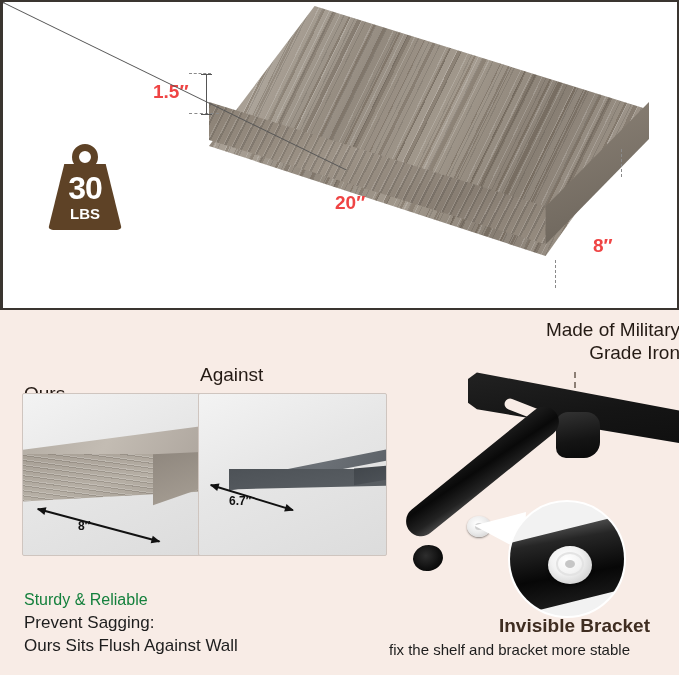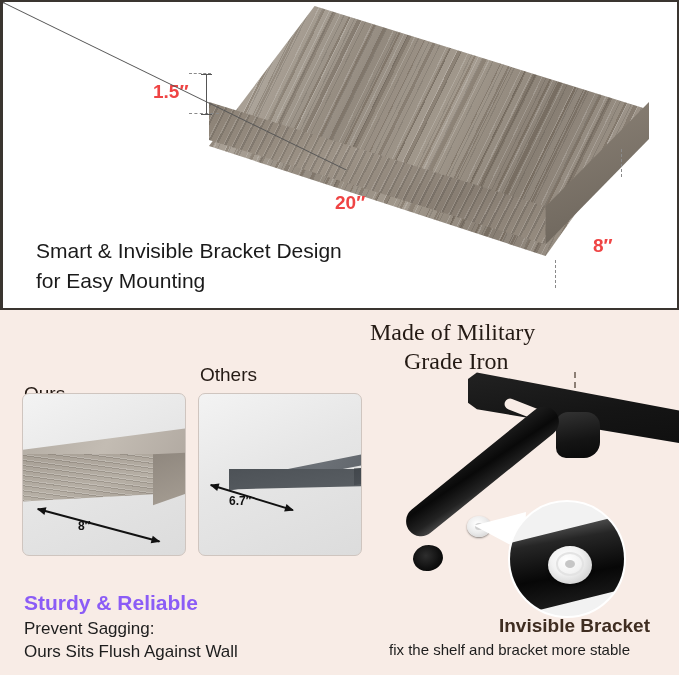--- a/index.html
+++ b/index.html
@@ -138,22 +138,22 @@
     background:#f8ece6;
     overflow:hidden;
   }
   .compare-title{
     position:absolute; font-size:19px; color:#241a14; font-weight:400;
   }
   #compare-title-ours{ left:24px; top:383px; }
   #compare-title-others{ left:200px; top:364px; }
 
   .compare-card{
-    position:absolute; top:393px; width:164px; height:163px;
-    border:1px solid #cfc5bf; border-radius:7px; overflow:hidden;
+    position:absolute; top:393px; width:189px; height:163px;
+    border:1px solid #cfc5bf; border-radius:2px; overflow:hidden;
     background:linear-gradient(155deg,#f3f3f3 0%,#e6e6e6 45%,#dcdcdc 100%);
   }
   #compare-card-ours{ left:22px; }
   #compare-card-others{ left:198px; }
 
   
   #ours-shelf-top{
     position:absolute; left:-10px; top:32px; width:190px; height:70px;
     clip-path:polygon(0% 36%, 100% 0%, 100% 40%, 0% 78%);
     background:linear-gradient(120deg,#b3aca3 0%,#c3bcb3 45%,#aaa29a 100%);
@@ -222,26 +222,26 @@
     content:""; position:absolute; right:-1px; top:-5px;
     border-top:4px solid transparent; border-bottom:4px solid transparent;
     border-left:9px solid #111;
   }
   #others-dim-label{
     position:absolute; left:30px; top:100px; font-size:12px; font-weight:700; color:#111;
   }
 
   
   #sturdy-block{ position:absolute; left:24px; top:591px; width:330px; }
-  #sturdy-heading{ font-size:21px; font-weight:700; color:#8b5cf6; line-height:1.15; }
+  #sturdy-heading{ font-size:16px; font-weight:400; color:#15803d; line-height:1.15; }
   #sturdy-line1{ font-size:17px; color:#1d1d1d; line-height:1.32; margin-top:3px; }
   #sturdy-line2{ font-size:17px; color:#1d1d1d; line-height:1.32; }
   #military-caption{
     position:absolute; left:-10px; top:318px; width:310px;
-    text-align:left; font-size:24px; line-height:1.22; color:#241a14;font-family:Liberation Serif, serif;
+    text-align:right; font-size:19px; line-height:1.22; color:#241a14;
   }
   #military-caption div:nth-child(2){ padding-left:34px; }
 
   #callout-dash{
     position:absolute; left:574px; top:372px; height:36px; width:0;
     border-left:2px dashed #8d7f75;
   }
   #callout-dot{
     position:absolute; left:569px; top:434px; width:8px; height:8px;
     border-radius:50%; background:#ffffff;
@@ -357,31 +357,33 @@
   <div id="dim-height-label" class="dim-label">1.5″</div>
 
   <div id="dim-length-line"></div>
   <div id="dim-length-label" class="dim-label">20″</div>
 
   <div id="dim-depth-ext-a" class="dim-dash-v"></div>
   <div id="dim-depth-ext-b" class="dim-dash-v"></div>
   <div id="dim-depth-line"></div>
   <div id="dim-depth-label" class="dim-label">8″</div>
 
-
-  <div id="top-headline">
-    <div>Smart &amp; Invisible Bracket Design</div>
-    <div>for Easy Mounting</div>
+  <div id="weight-badge" style="--badgeColor: #5e4226;">
+    <div id="weight-badge-ring"></div>
+    <div id="weight-badge-body"></div>
+    <div id="weight-badge-value">30</div>
+    <div id="weight-badge-unit">LBS</div>
   </div>
+
 </div>
 
 <div id="bottom-panel" style="background: rgb(248, 236, 230);"></div>
 
 <div class="compare-title" id="compare-title-ours">Ours</div>
-<div class="compare-title" id="compare-title-others">Others</div>
+<div class="compare-title" id="compare-title-others">Against</div>
 
 <div class="compare-card" id="compare-card-ours">
   <div id="ours-shelf-top"></div>
   <div id="ours-shelf-front"></div>
   <div id="ours-shelf-end"></div>
   <div id="ours-dim-arrow"></div>
   <div id="ours-dim-label">8″</div>
 </div>
 
 <div class="compare-card" id="compare-card-others">

